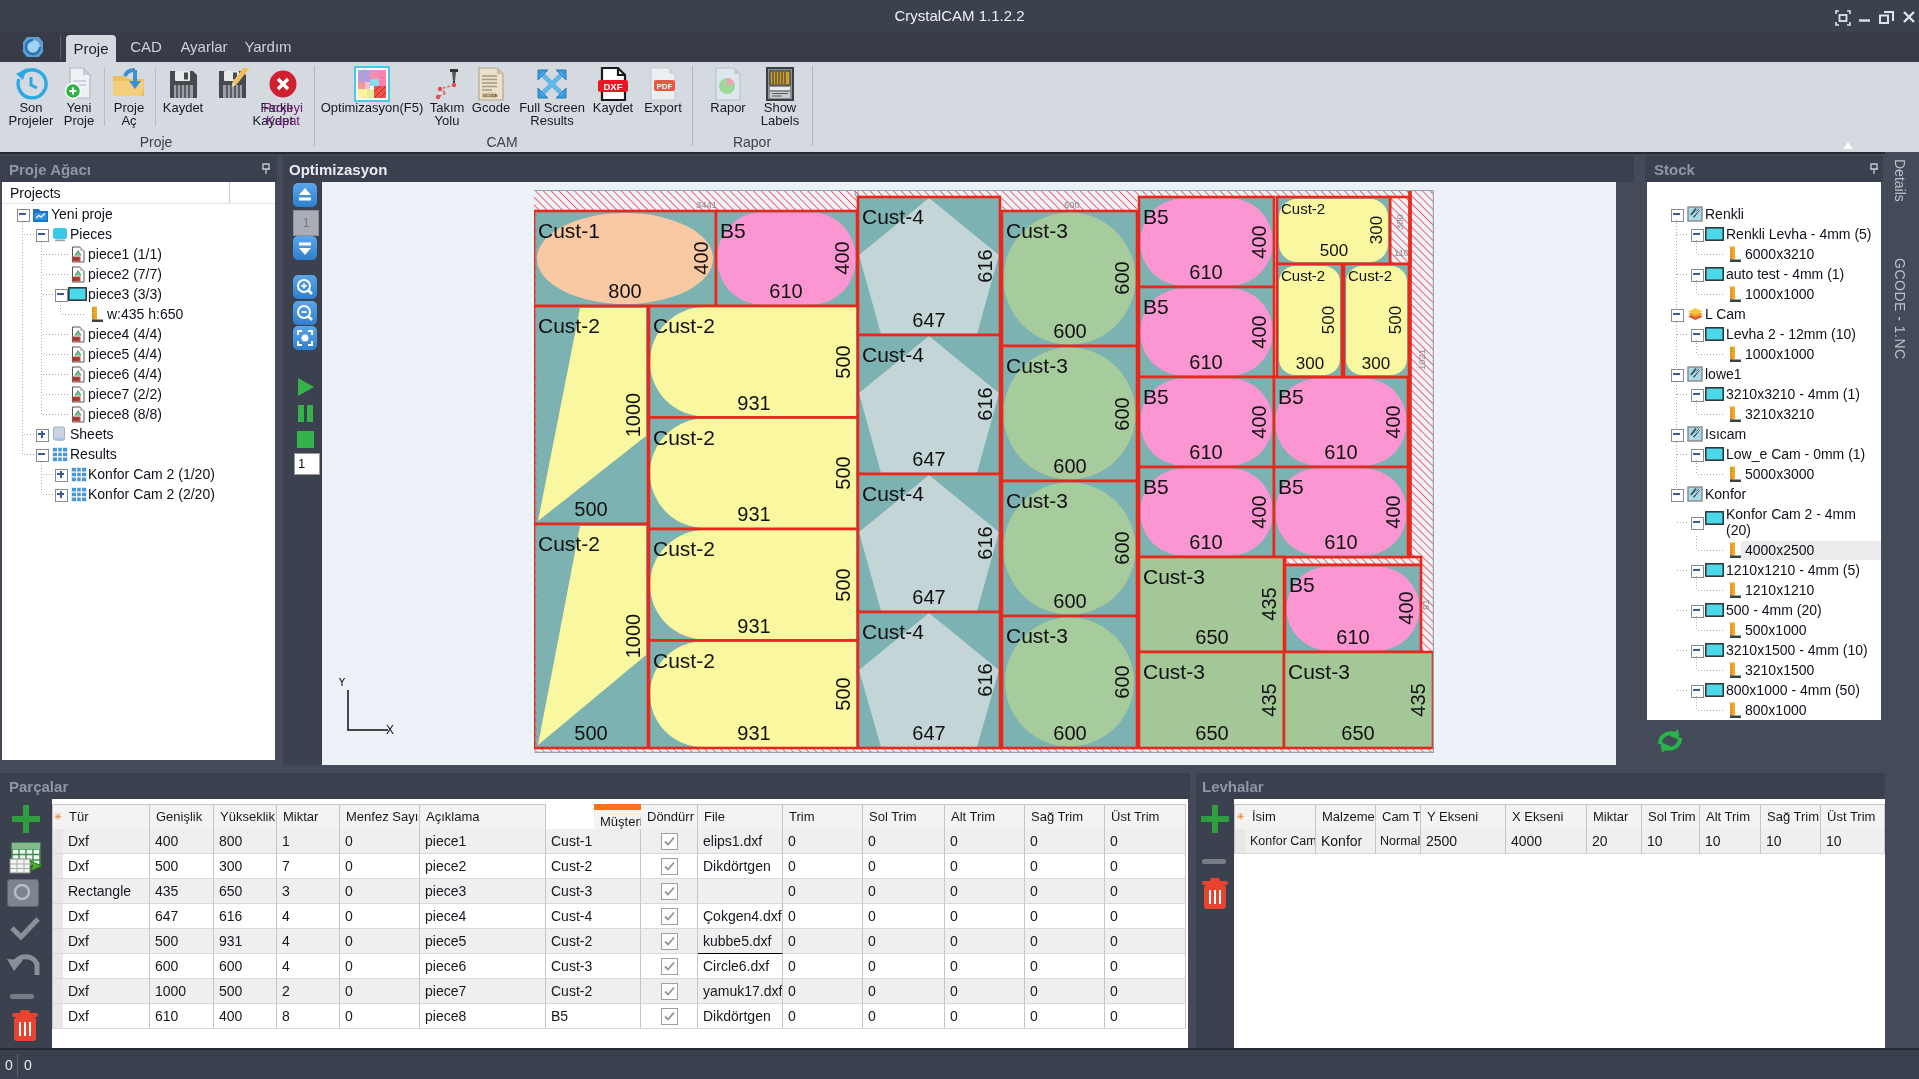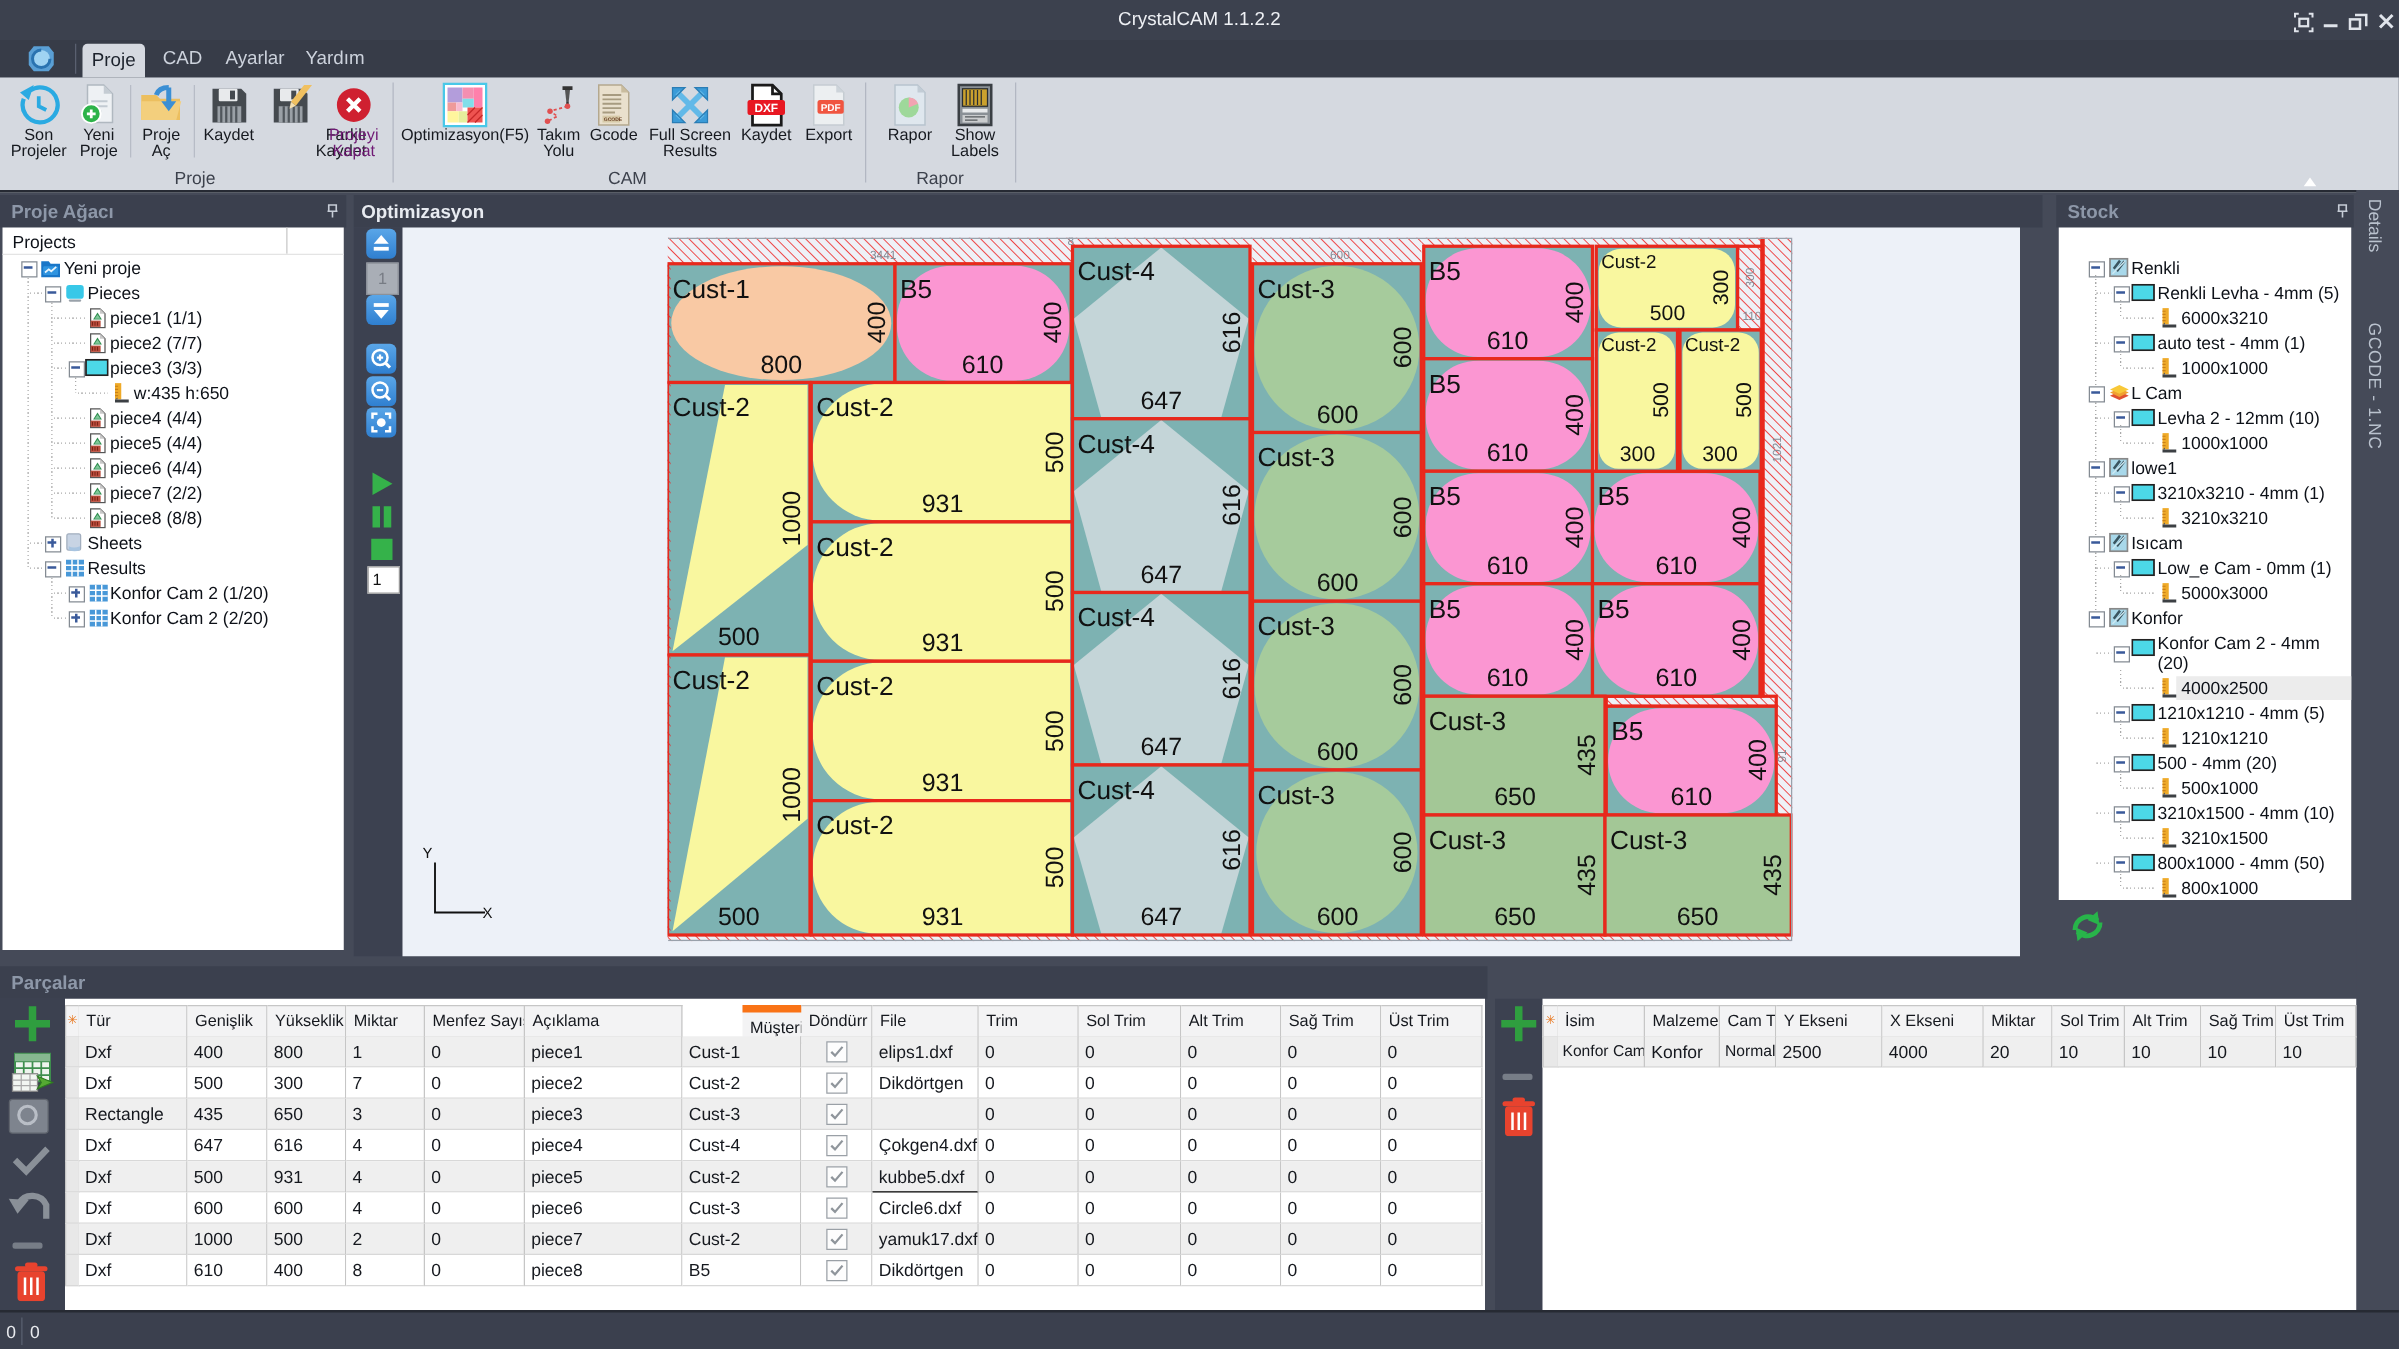--- a/index.html
+++ b/index.html
@@ -1322,20 +1322,23 @@
 <div class="abs" style="left:973px;top:205px;width:79px;height:24px;background:#ffffff;border-right:1px solid #c6c6c6;border-bottom:1px solid #d8d8d8;">
         <div style="padding-left:5px;font-size:14px;line-height:24px;color:#15181e;white-space:nowrap;overflow:hidden;">0</div>
       </div>
 <div class="abs" style="left:1053px;top:205px;width:80px;height:24px;background:#ffffff;border-right:1px solid #c6c6c6;border-bottom:1px solid #d8d8d8;">
         <div style="padding-left:5px;font-size:14px;line-height:24px;color:#15181e;white-space:nowrap;overflow:hidden;">0</div>
       </div>
   </div>
 </div>
 
 <div class="abs" style="left:1196px;top:773px;width:689px;height:275px;">
+  <div class="abs panelhdr" style="left:0;top:0;width:689px;height:26px;">
+    <div class="abs hdrtxt" style="left:6px;top:5px;">Levhalar</div>
+  </div>
   <div class="abs" style="left:0;top:26px;width:38px;height:249px;background:#3c4150;">
 <div class="abs" style="left:2px;top:3px;"><svg width="34" height="34" viewBox="0 0 34 34">
           <path d="M14 3 h6 v11 h11 v6 h-11 v11 h-6 v-11 H3 v-6 h11 Z" fill="#2f9e3f"></path>
         </svg></div>
 <div class="abs" style="left:-4px;top:60px;">
         <div class="abs" style="left:10px;top:0px;width:24px;height:5px;border-radius:2px;background:#777d87;"></div>
       </div>
 <div class="abs" style="left:5px;top:78px;"><svg width="28" height="32" viewBox="0 0 28 32">
           <rect x="3" y="8" width="22" height="24" rx="3" fill="#e8432e"></rect>
           <rect x="1" y="4" width="26" height="4" rx="2" fill="#e8432e"></rect>

